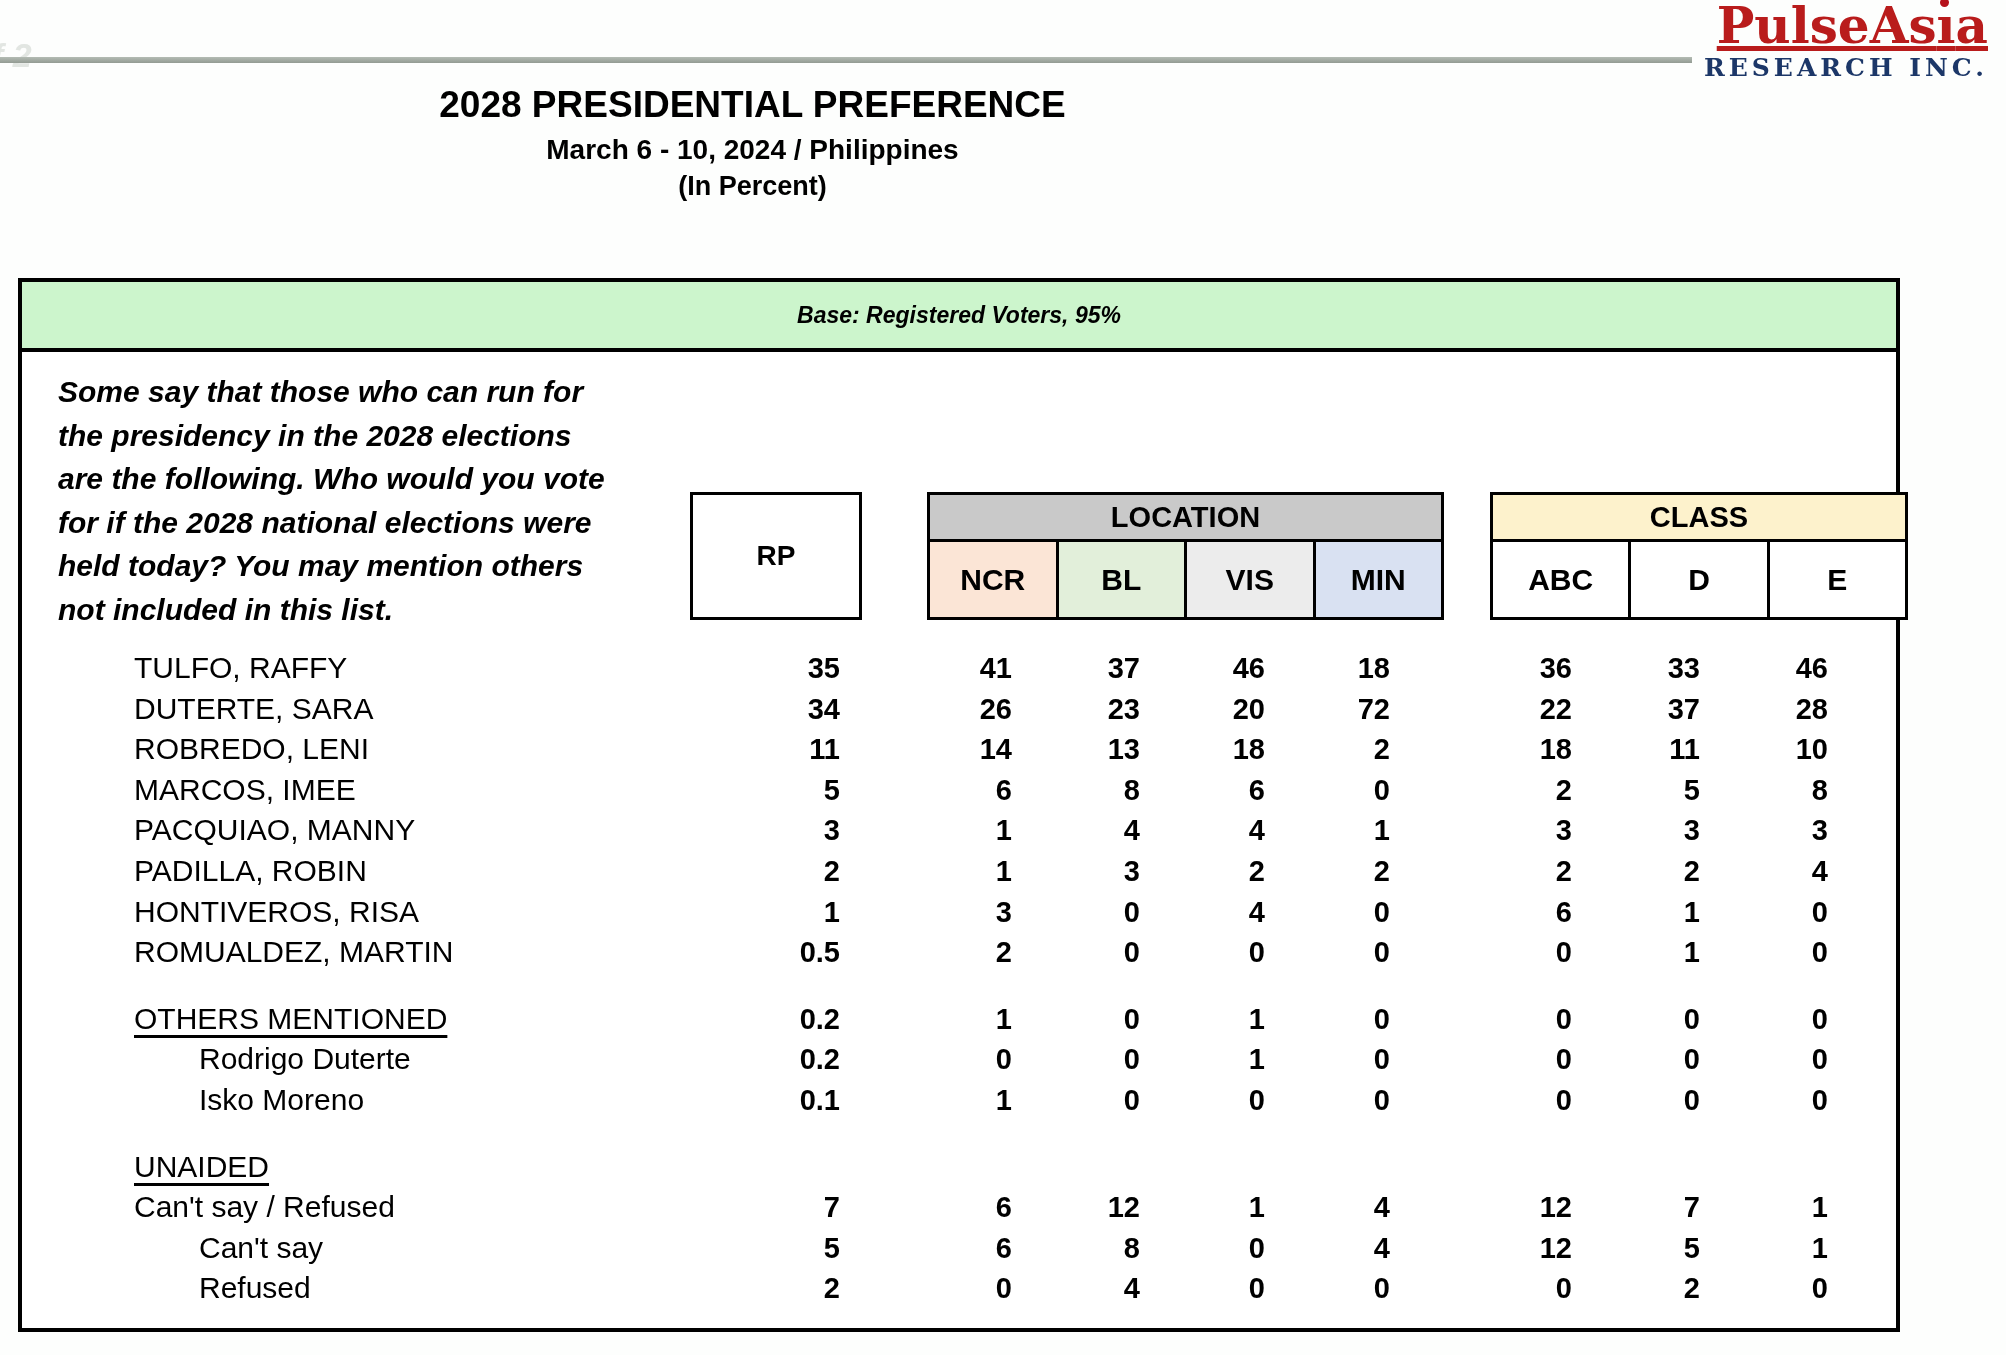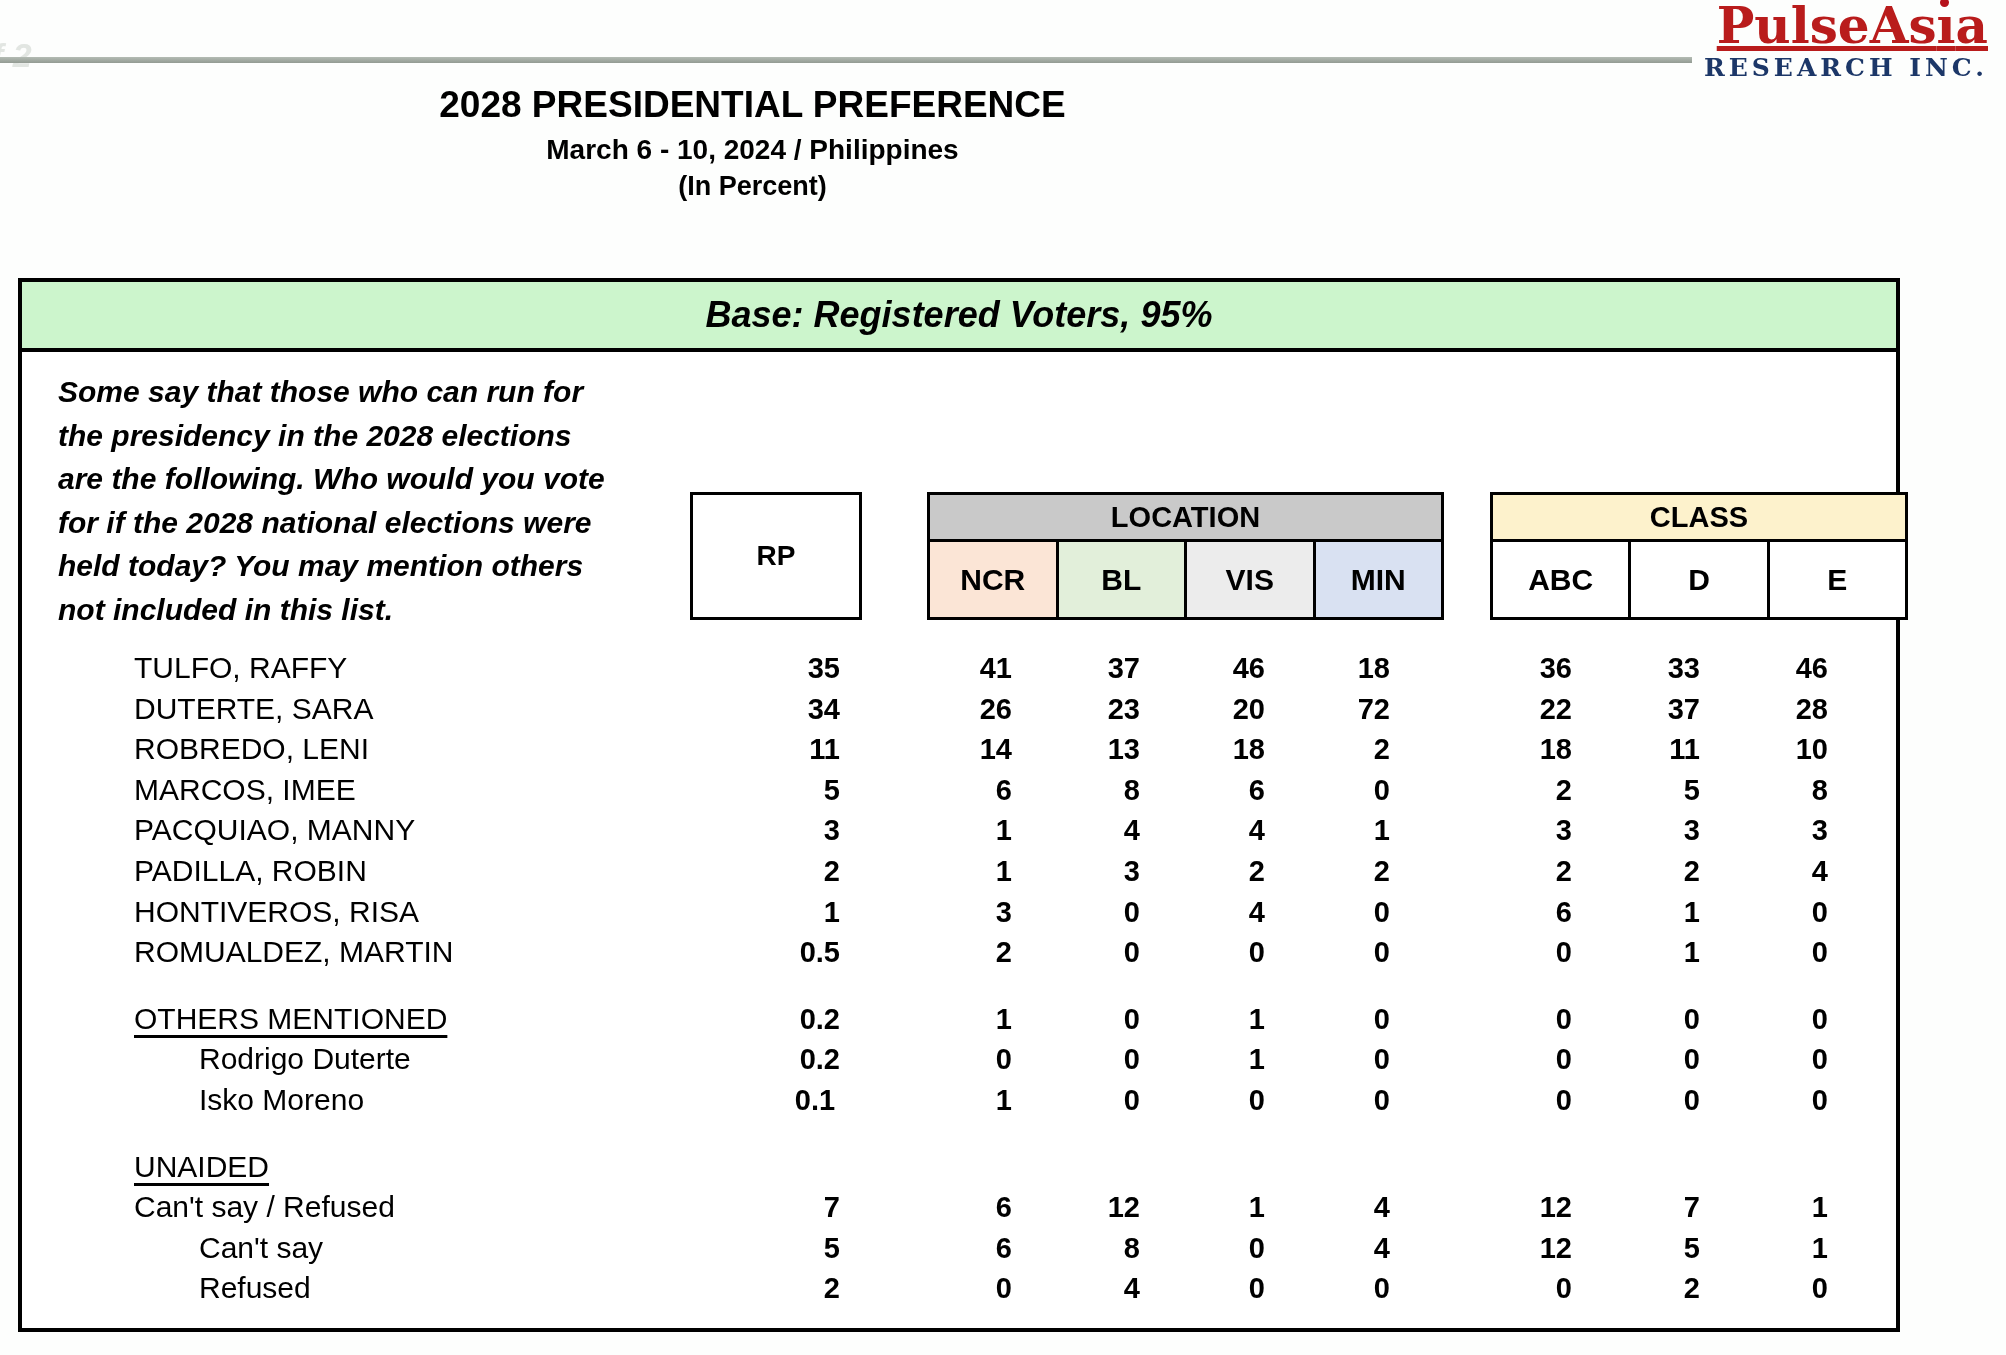--- a/index.html
+++ b/index.html
@@ -37,21 +37,21 @@
   .t4 { font-size:27px; font-weight:bold; line-height:33px; margin-top:2px; }
 
   .table-box {
     position:absolute; left:18px; top:278px; width:1882px; height:1054px;
     border:4px solid #000; box-sizing:border-box; background:#fff;
   }
   .base-bar {
     position:absolute; left:0; top:0; width:100%; height:70px;
     border-bottom:4px solid #000; box-sizing:border-box;
     display:flex; align-items:center; justify-content:center;
-    font-size:36px; font-weight:bold; font-style:italic;
+    font-size:23px; font-weight:bold; font-style:italic;
   }
   .question {
     position:absolute; left:36px; top:88px;
     font-size:30px; font-weight:bold; font-style:italic;
     line-height:43.5px; white-space:pre-line;
   }
   .rp-box {
     position:absolute; left:668px; top:210px; width:172px; height:128px;
     border:3px solid #000; box-sizing:border-box; background:#fff;
     display:flex; align-items:center; justify-content:center;
@@ -252,21 +252,21 @@
           <div class="vcell" style="left: 860px;">0</div>
           <div class="vcell" style="left: 988px;">0</div>
           <div class="vcell" style="left: 1113px;">1</div>
           <div class="vcell" style="left: 1238px;">0</div>
           <div class="vcell" style="left: 1420px;">0</div>
           <div class="vcell" style="left: 1548px;">0</div>
           <div class="vcell" style="left: 1676px;">0</div>
         </div>
         <div class="trow sub">
           <div class="row-label">Isko Moreno</div>
-          <div class="vcell" style="left: 728px; text-align: center;">0.1</div>
+          <div class="vcell" style="left: 688px;">0.1</div>
           <div class="vcell" style="left: 860px;">1</div>
           <div class="vcell" style="left: 988px;">0</div>
           <div class="vcell" style="left: 1113px;">0</div>
           <div class="vcell" style="left: 1238px;">0</div>
           <div class="vcell" style="left: 1420px;">0</div>
           <div class="vcell" style="left: 1548px;">0</div>
           <div class="vcell" style="left: 1676px;">0</div>
         </div>
       </div>
       <div class="section">

